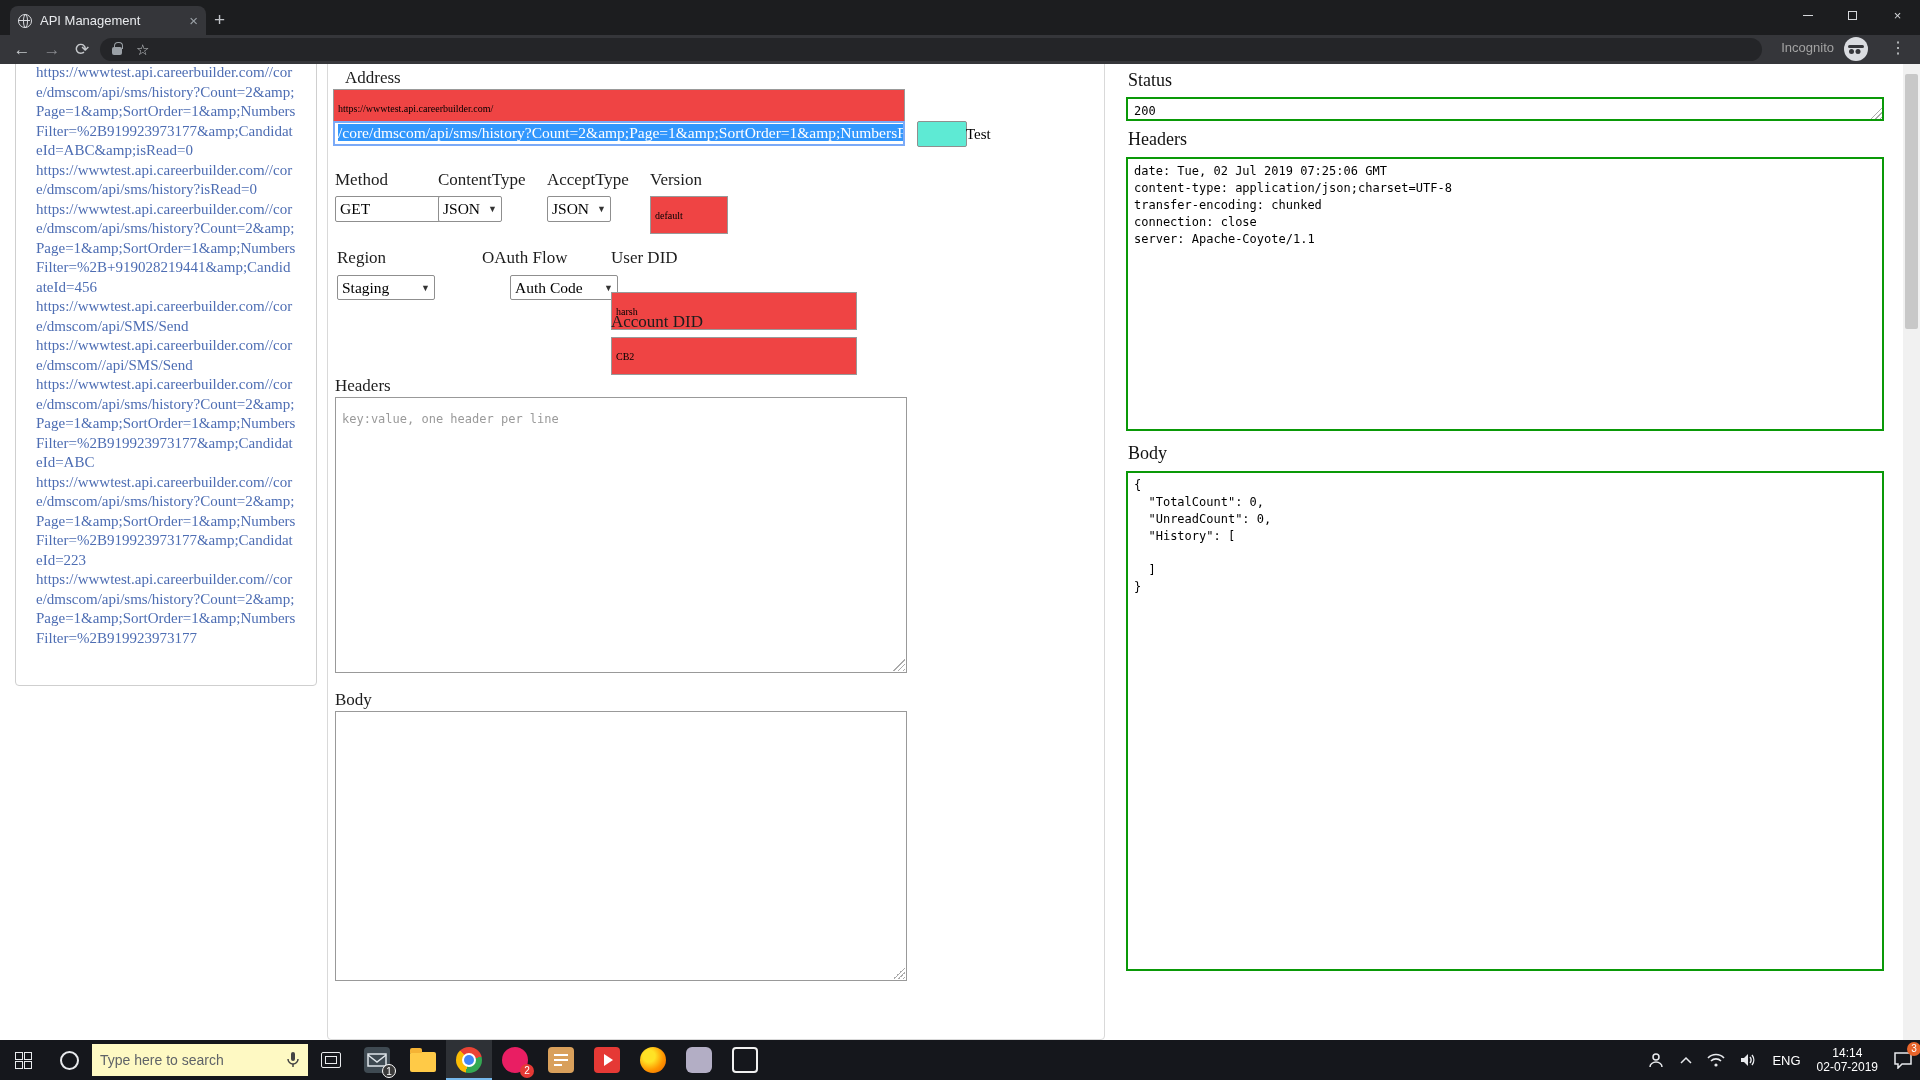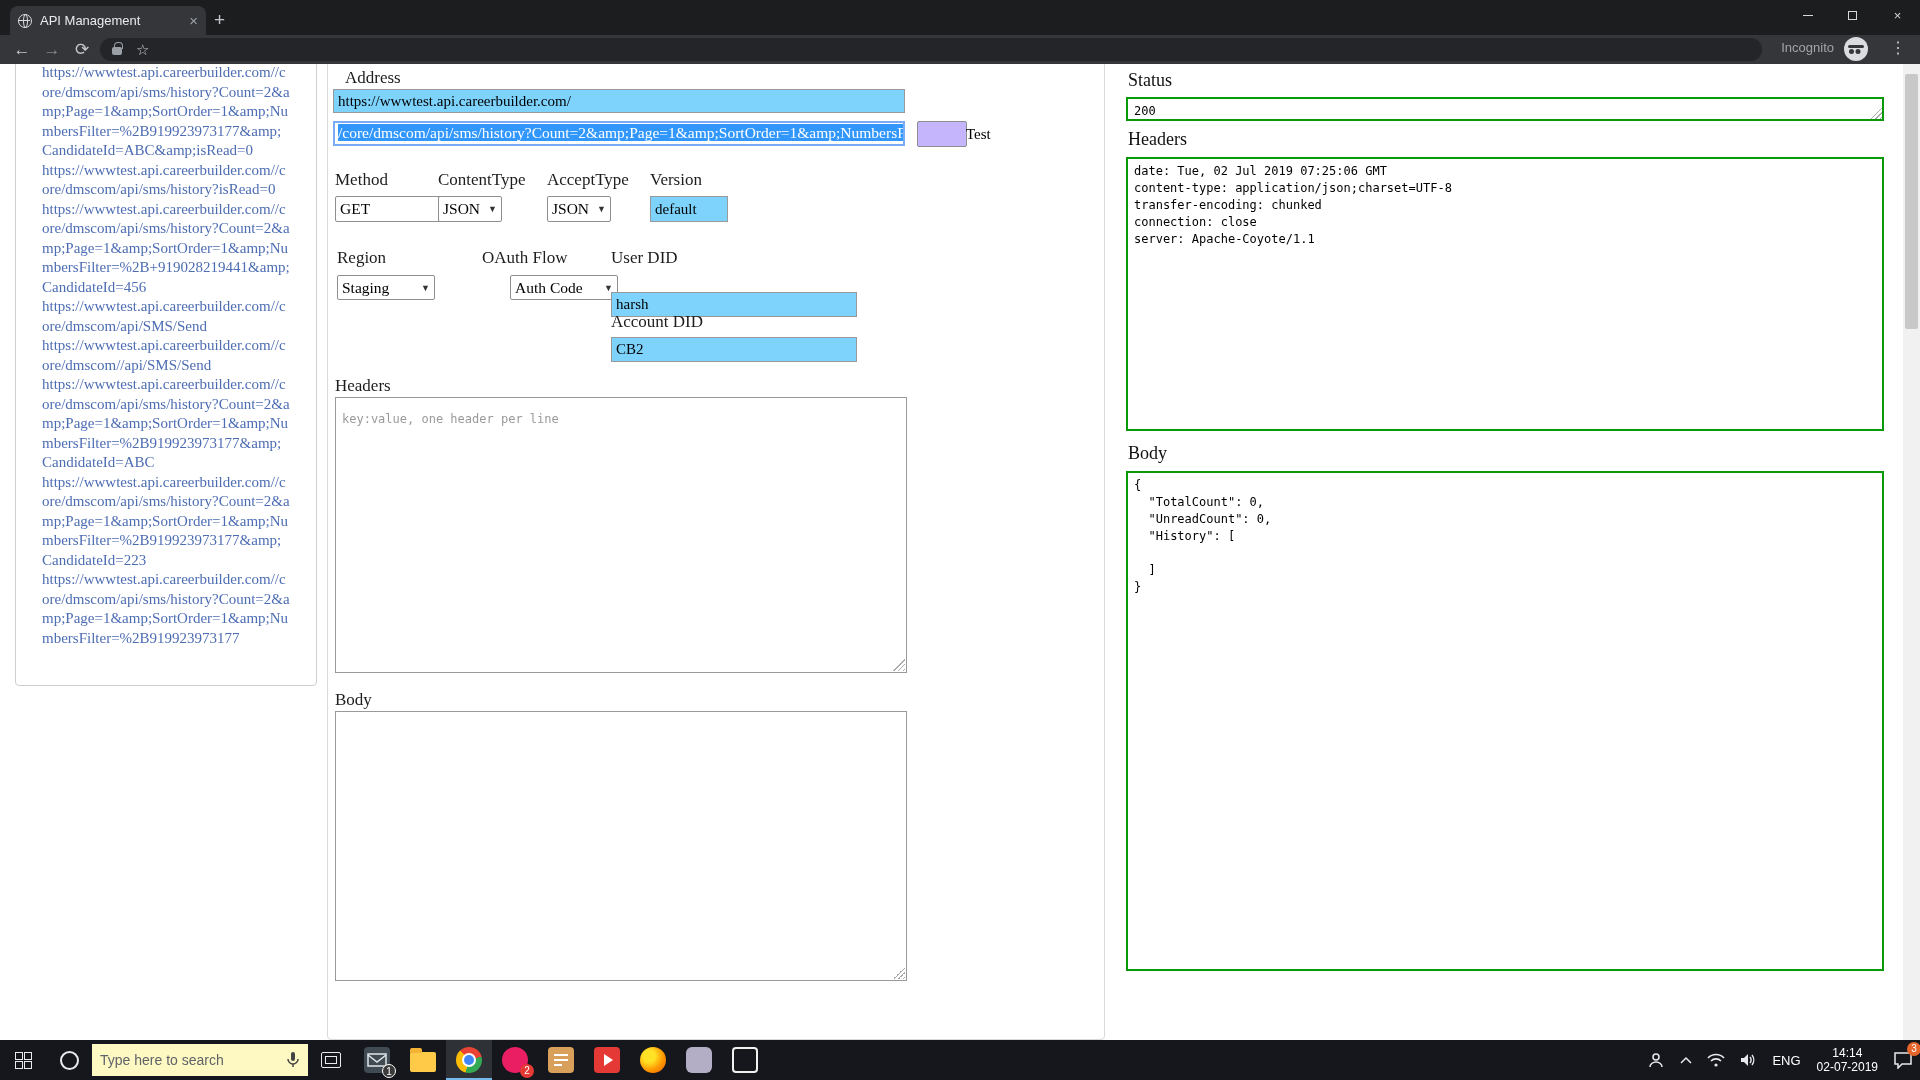--- a/index.html
+++ b/index.html
@@ -39,33 +39,33 @@
   .incog-icon:before { content:""; position:absolute; left:4px; top:8px; width:16px; height:2.5px; background:#35363a; border-radius:2px; }
   .incog-icon:after { content:""; position:absolute; left:4.5px; top:12px; width:5px; height:5px; border-radius:50%;
                       background:#35363a; box-shadow:6.5px 0 0 #35363a; }
   .menu-dots { position:absolute; right:14px; top:3px; color:#c6c9cc; font-size:16px; }
 
   
   .content { position:absolute; left:0; top:64px; width:1920px; height:976px; background:#fff; overflow:hidden;
              font-family:"Liberation Serif", serif; }
 
   .history-panel { position:absolute; left:15px; top:-12px; width:302px; height:634px;
-                   border:1px solid #cfcfcf; border-radius:4px; padding:10px 26px; overflow:hidden; }
+                   border:1px solid #cfcfcf; border-radius:4px; padding:10px 20px; overflow:hidden; }
   .hlink { display:block; color:#4d6db3; font-size:15px; line-height:19.5px; word-break:break-all;
            text-decoration:none; cursor:pointer; }
 
   .form-panel { position:absolute; left:327px; top:-20px; width:778px; height:996px;
                 border:1px solid #d9d9d9; border-radius:4px; background:#fff; }
   .flabel { position:absolute; font-size:17px; color:#1d1d1d; }
-  .tinput { position:absolute; border:1px solid #999; background:#7dd3fc; font-family:"Liberation Serif", serif;
-            font-size:15px; padding:11px 4px; color:#000; }
+  .tinput { position:absolute; border:1px solid #999; background:#ef4444; font-family:"Liberation Serif", serif;
+            font-size:10px; padding:18px 4px; color:#000; }
   .fakeinput { position:absolute; border:2px solid #7baaf7; background:#fff; overflow:hidden; white-space:nowrap;
                font-size:15.5px; padding:1px 3px; }
   .selected-text { background:#3297fd; color:#fff; }
-  .btn { position:absolute; border:1px solid #8f8f8f; background:#c4b5fd; font-family:"Liberation Serif", serif;
+  .btn { position:absolute; border:1px solid #8f8f8f; background:#5eead4; font-family:"Liberation Serif", serif;
          font-size:15px; text-align:center; border-radius:2px;padding-left:48px; }
   .dropdown { position:absolute; border:1px solid #8f8f8f; background:#fff; font-size:15.5px;
               display:flex; align-items:center; padding:0 4px; border-radius:2px; }
   .dropdown .val { flex:1; overflow:hidden; white-space:nowrap; }
   .dropdown .car { font-size:9px; color:#333; margin-left:4px; }
   .tarea { position:absolute; border:1px solid #999; font-family:"DejaVu Sans Mono", monospace;
            font-size:12px; padding:13px 6px; resize:none; line-height:17px; color:#000; }
   .tarea::placeholder { color:#9a9a9a; }
   .grip { position:absolute; width:12px; height:12px;
           background:linear-gradient(135deg, transparent 0 50%, #aaa 50% 55%, transparent 55% 70%, #aaa 70% 75%, transparent 75% 90%, #aaa 90% 95%, transparent 95%); }

